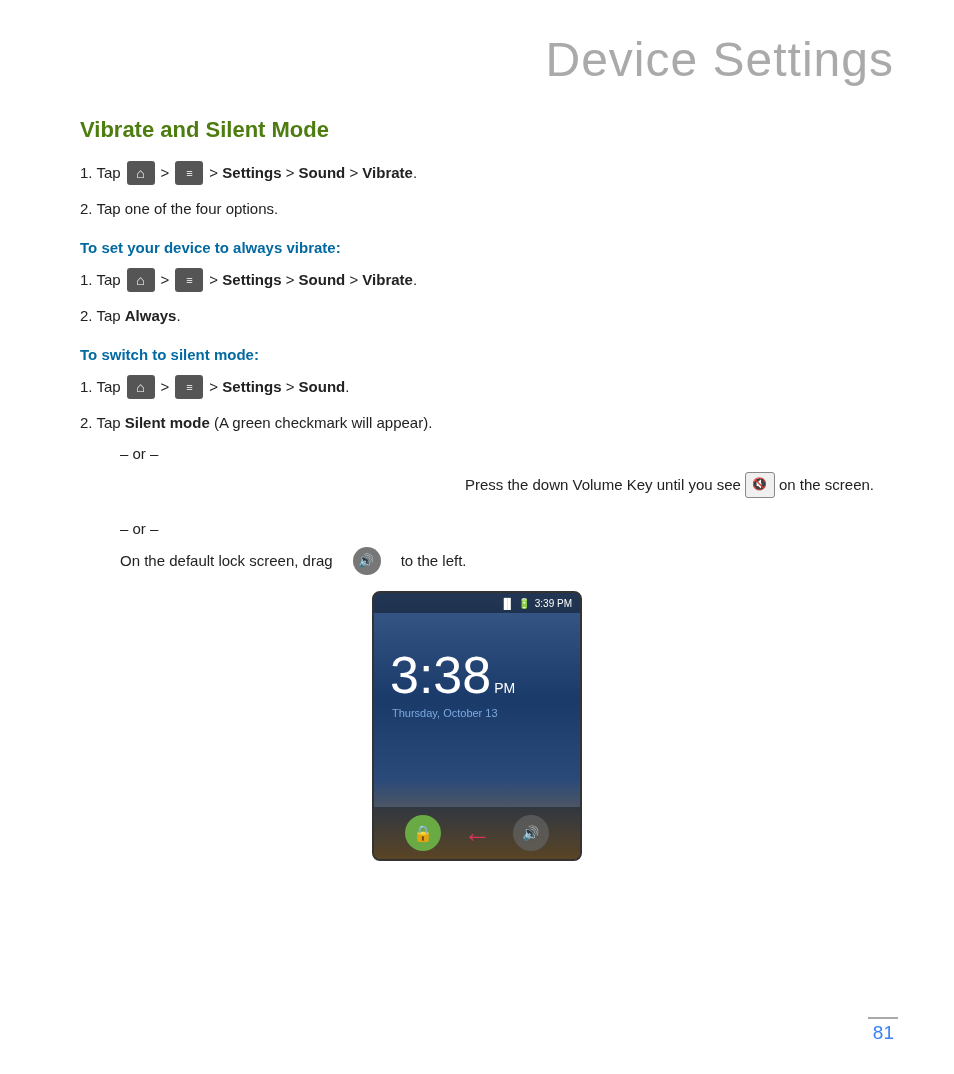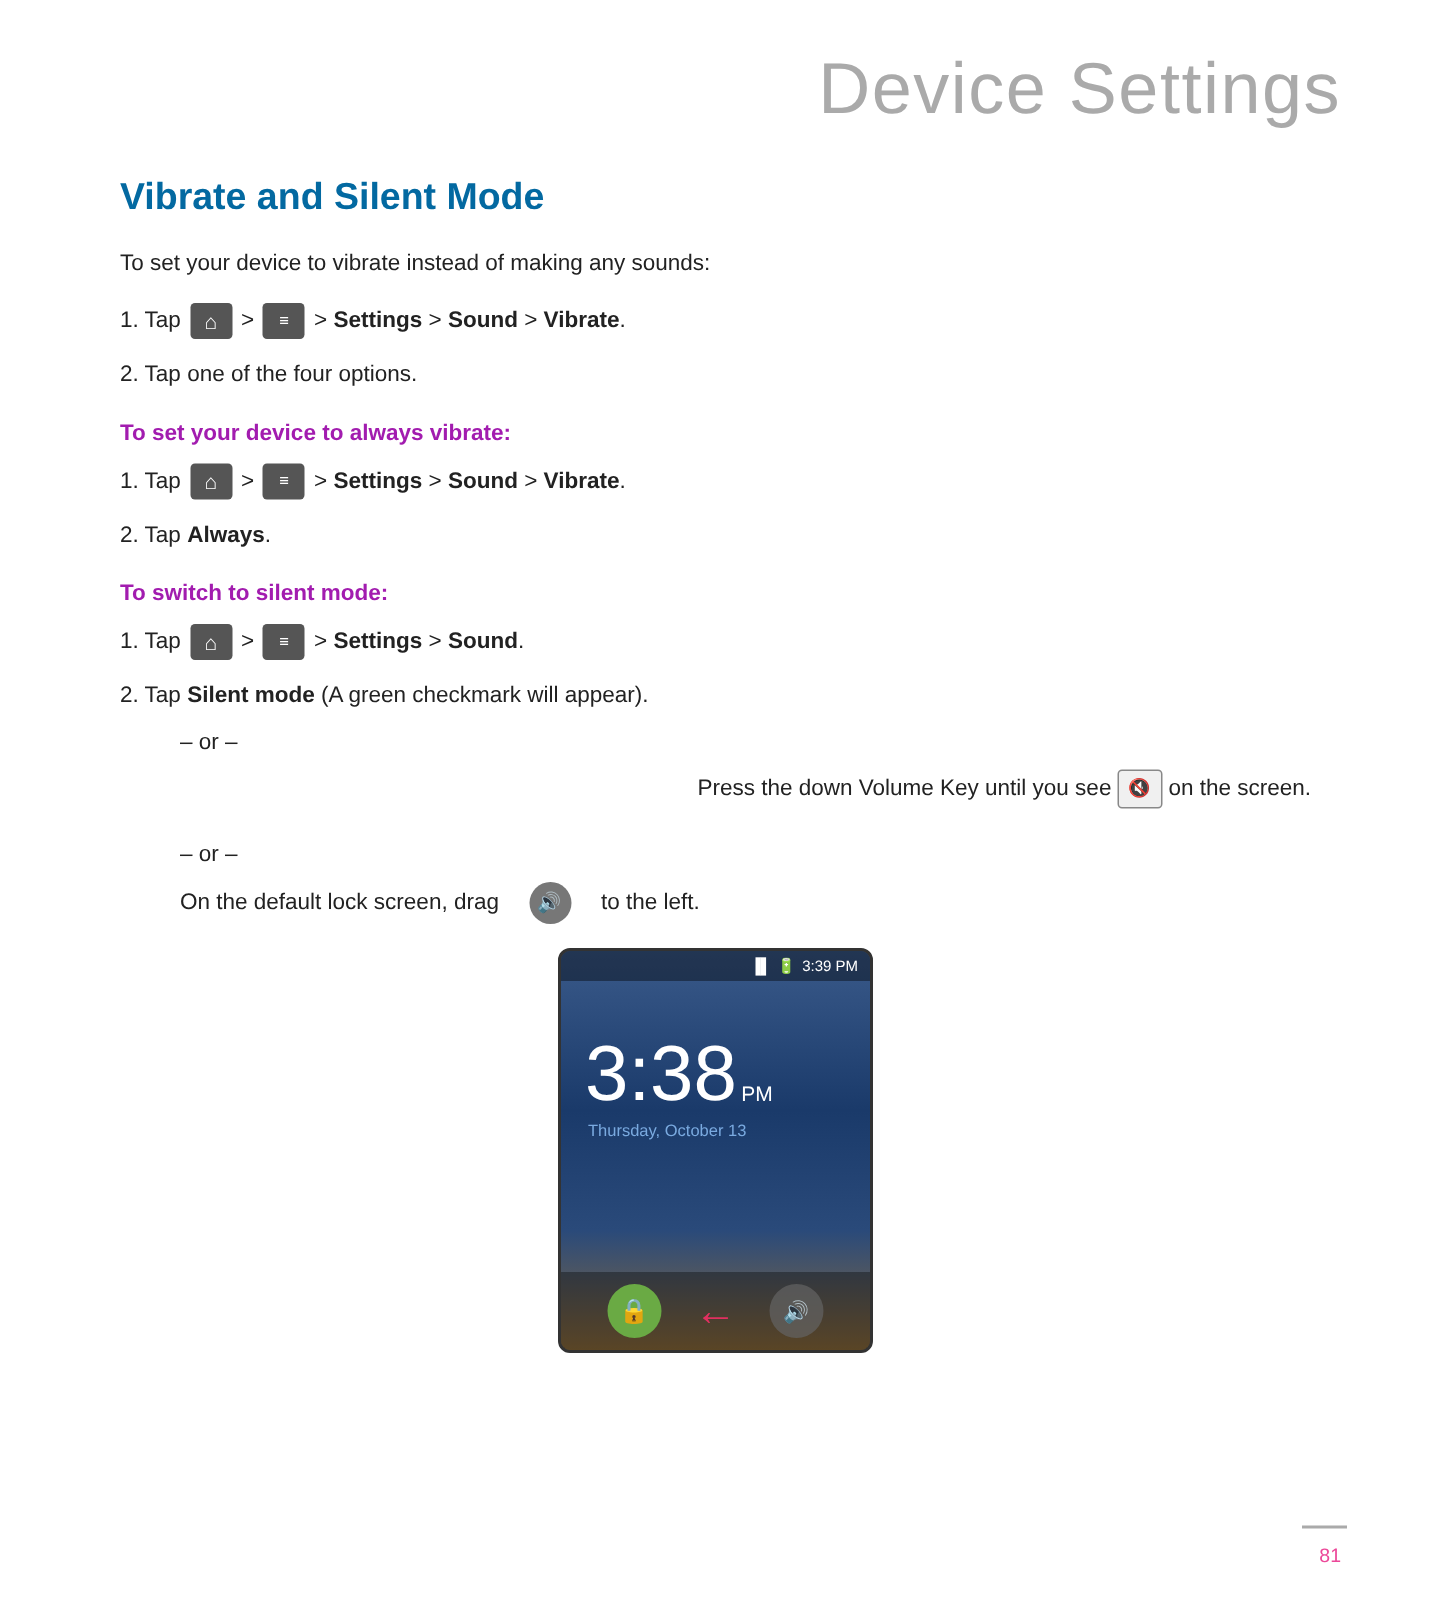--- a/index.html
+++ b/index.html
@@ -19,23 +19,23 @@
       font-weight: 300;
       color: #aaaaaa;
       letter-spacing: 1px;
     }
 
     .content {
       padding: 10px 80px 60px 80px;
     }
 
     .section-title {
-      font-size: 25px;
+      font-size: 22px;
       font-weight: bold;
-      color: #0369a1;
+      color: #4d7c0f;
       margin-bottom: 18px;
     }
 
     .intro-text {
       font-size: 15px;
       color: #222;
       margin-bottom: 14px;
       line-height: 1.6;
     }
 
@@ -50,21 +50,21 @@
       gap: 4px;
     }
 
     .step-block {
       margin-bottom: 6px;
     }
 
     .sub-heading {
       font-size: 15px;
       font-weight: bold;
-      color: #a21caf;
+      color: #0369a1;
       margin-top: 18px;
       margin-bottom: 12px;
     }
 
     .icon-box {
       display: inline-flex;
       align-items: center;
       justify-content: center;
       background: #555;
       border-radius: 3px;
@@ -230,42 +230,41 @@
       align-items: center;
       justify-content: center;
       color: white;
       font-size: 14px;
     }
 
     .page-number {
       position: absolute;
       bottom: 30px;
       right: 60px;
-      font-size: 13px;
-      color: #ec4899;
+      font-size: 19px;
+      color: #3b82f6;
     }
 
     .page-divider {
       position: absolute;
       bottom: 55px;
       right: 56px;
       width: 30px;
       height: 2px;
       background: #aaa;
     }
   </style>
 </head>
 <body>
 
 <div class="page-title">Device Settings</div>
 
 <div class="content">
   <div class="section-title">Vibrate and Silent Mode</div>
 
-  <div class="intro-text">To set your device to vibrate instead of making any sounds:</div>
 
   <div class="step">
     <span>1. Tap</span>
     <span class="icon-box">
         <span class="icon-home">⌂</span>
       </span>
     <span>&gt;</span>
     <span class="icon-box">
         <span class="icon-menu">≡</span>
       </span>

